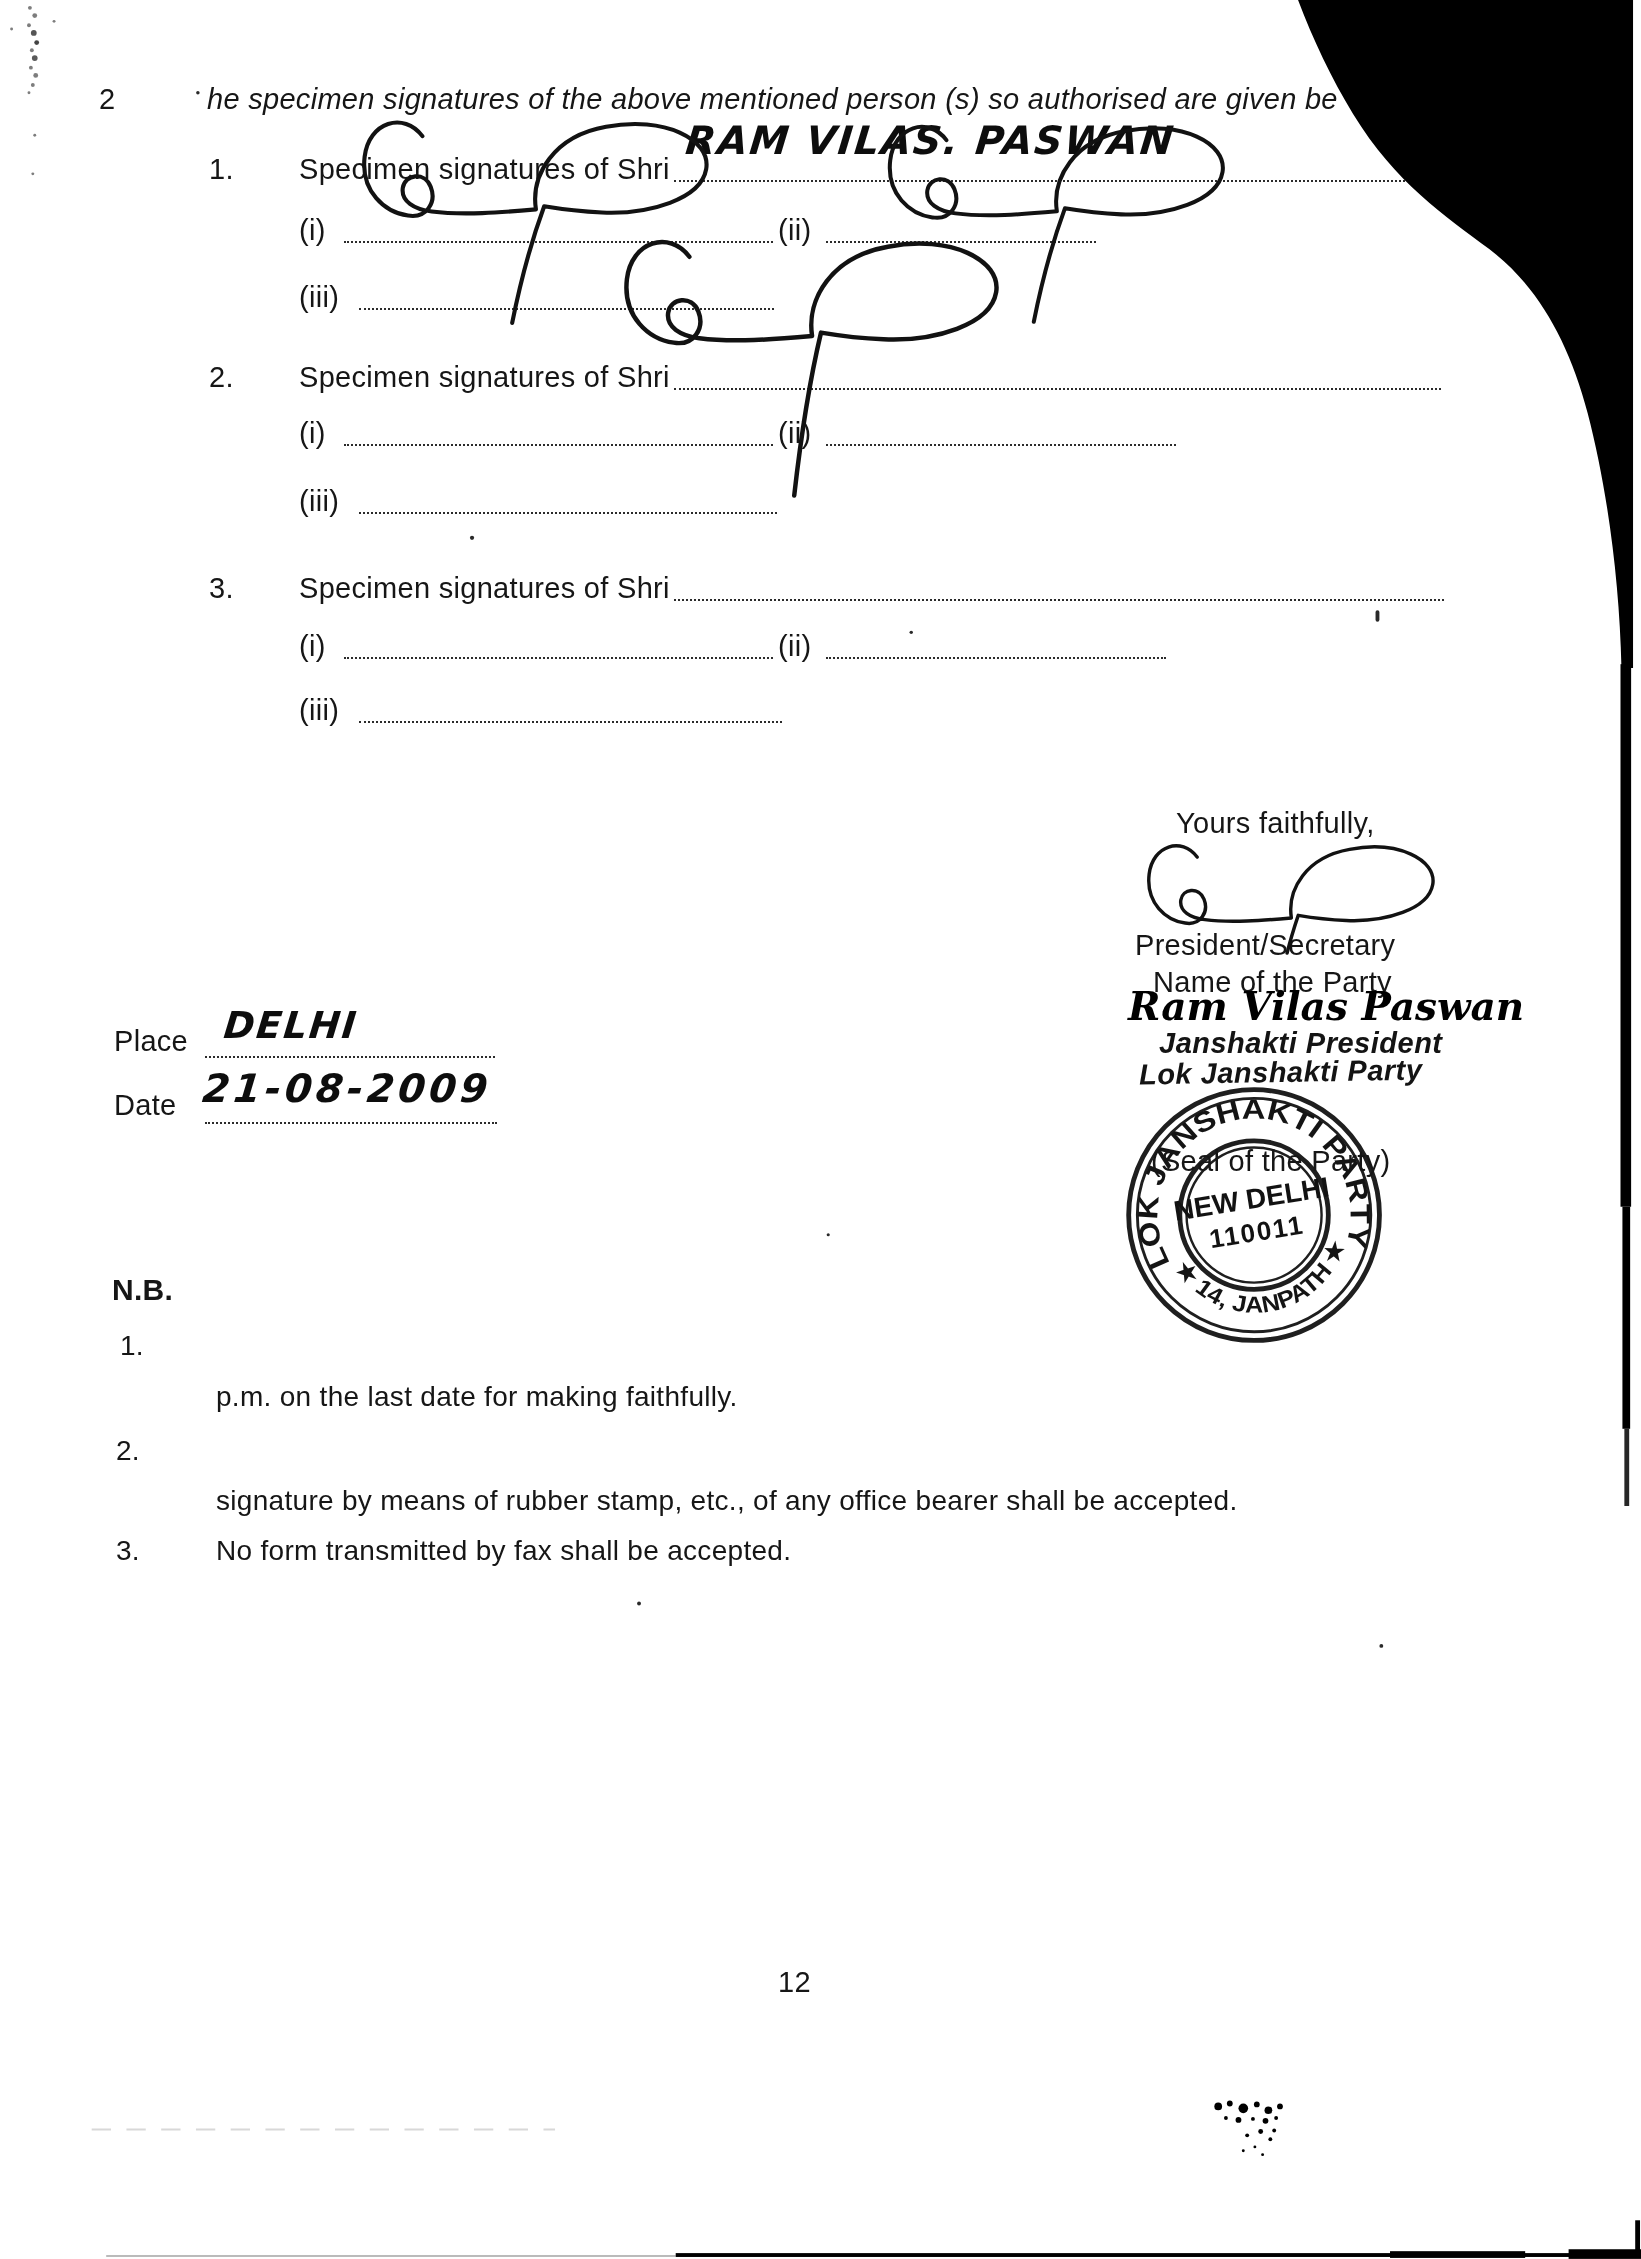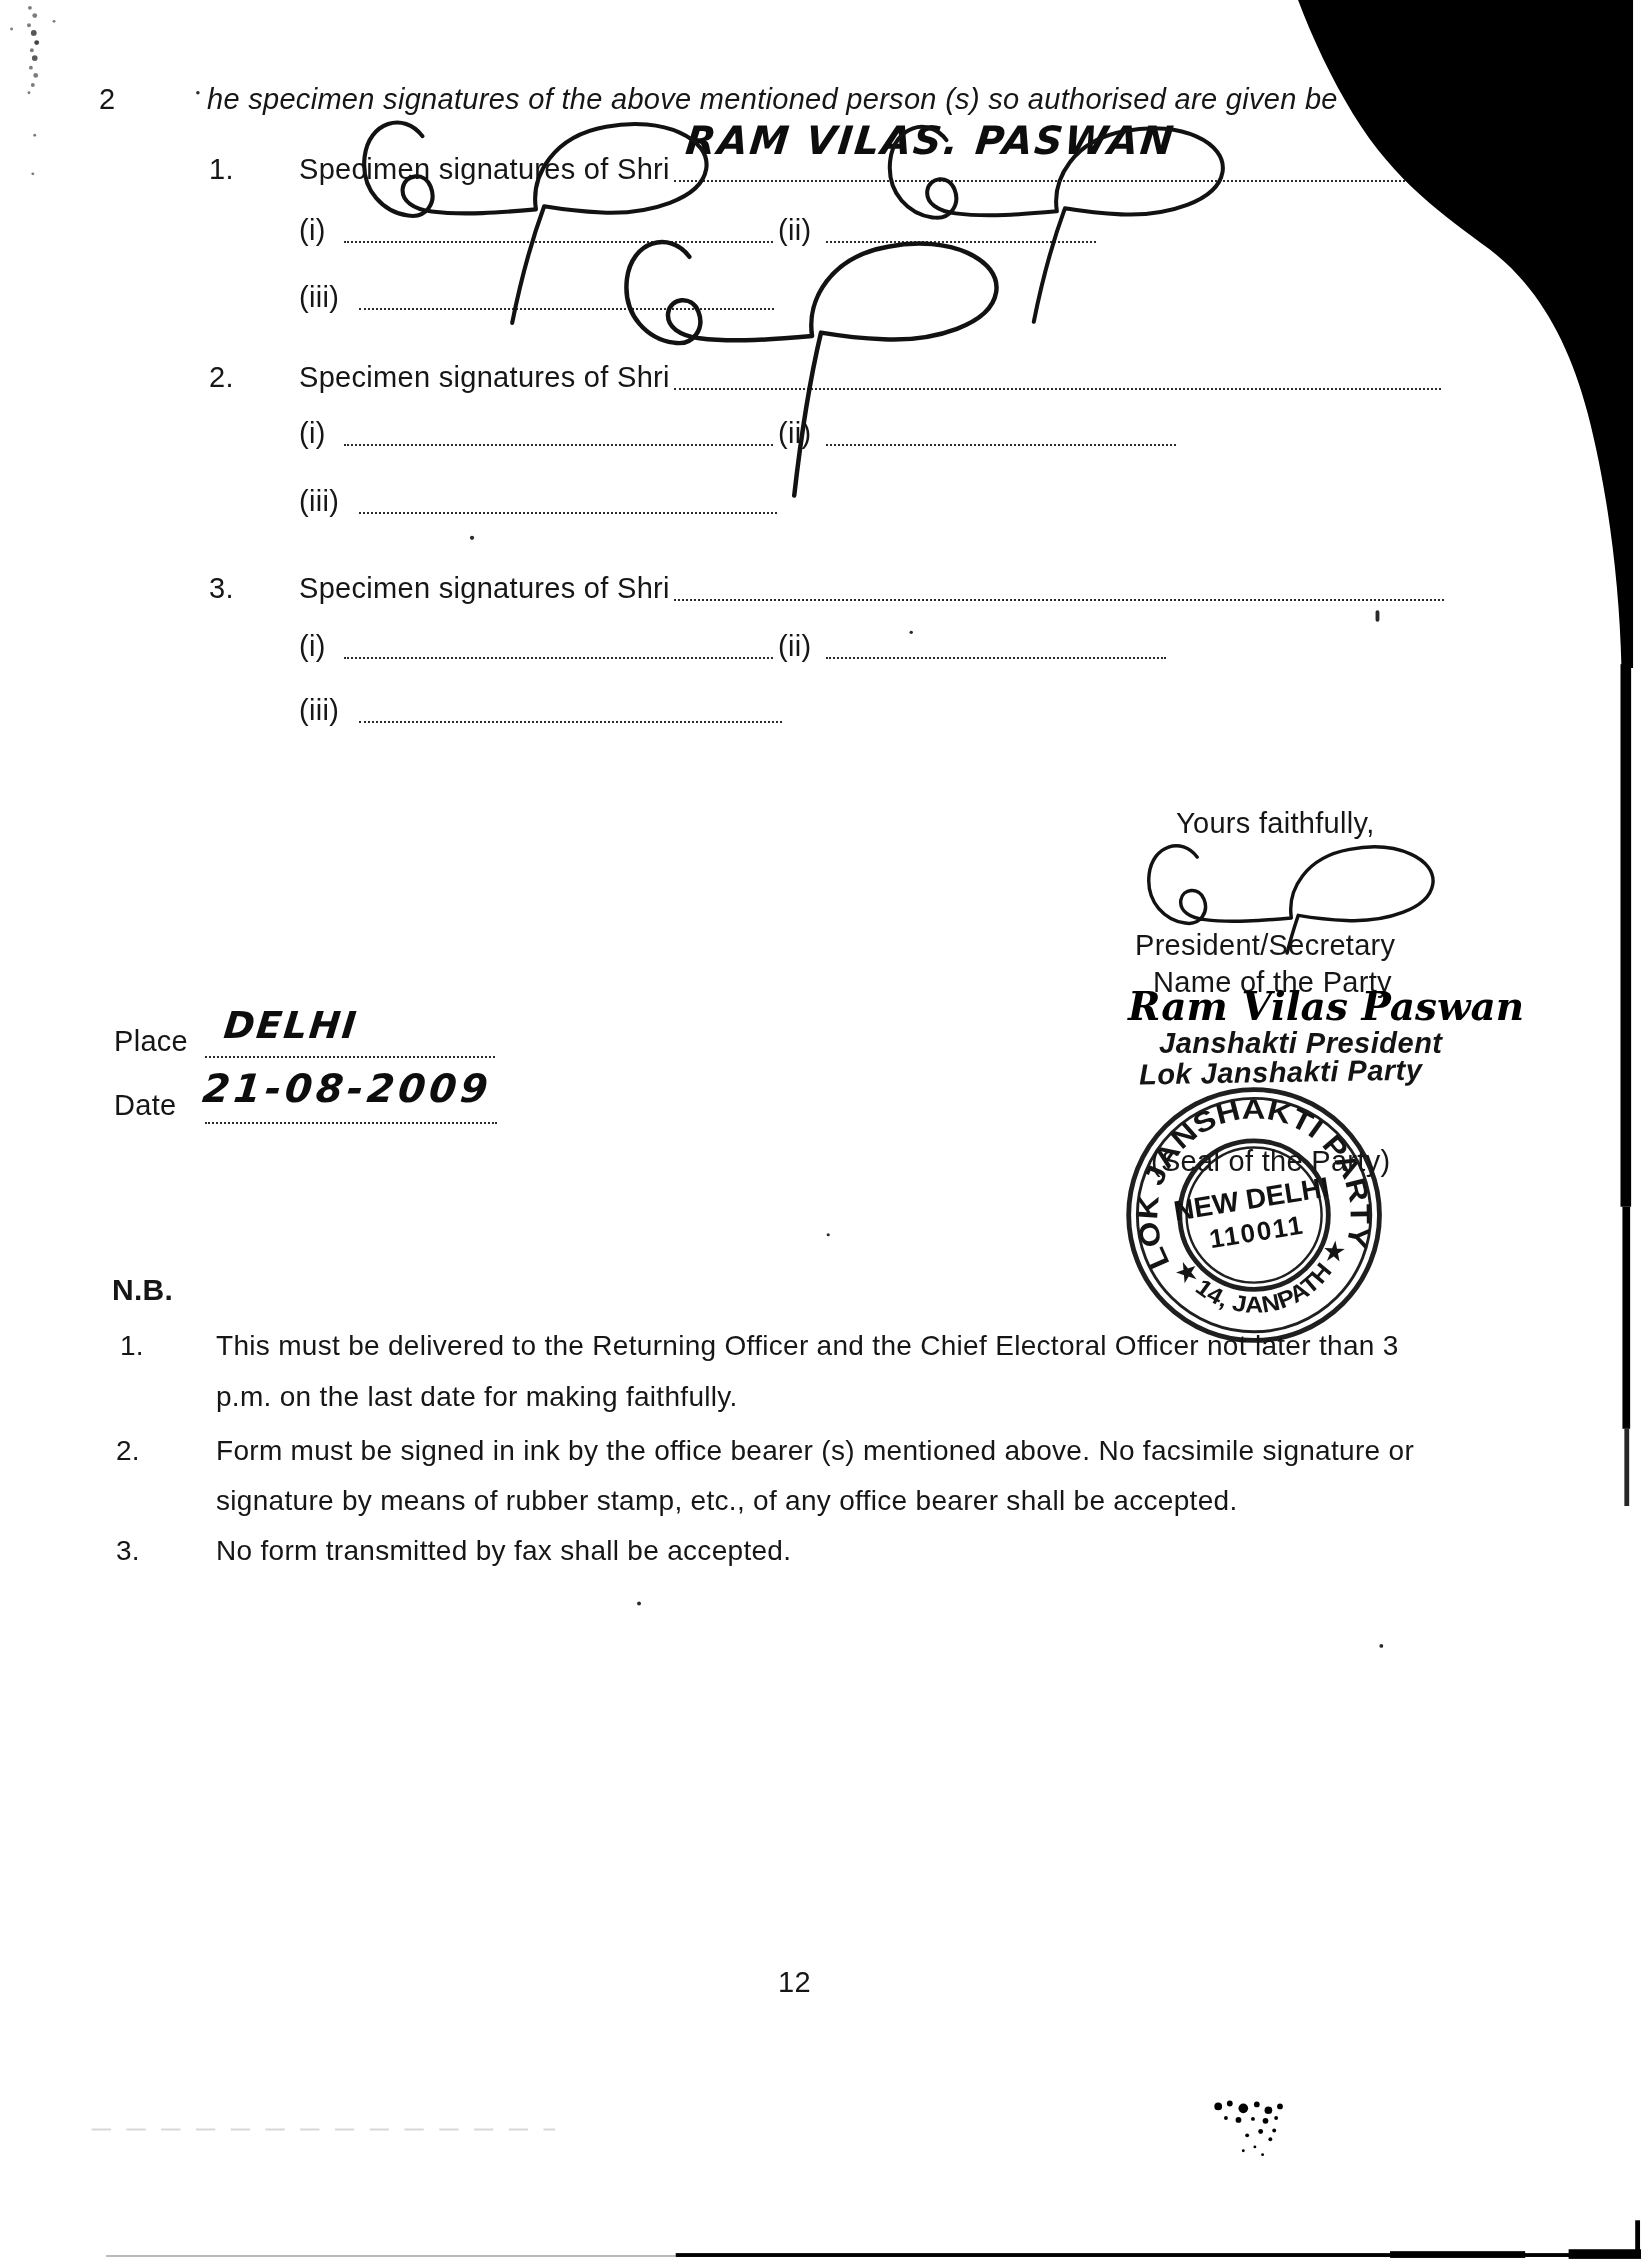--- a/index.html
+++ b/index.html
@@ -185,25 +185,23 @@
     <g transform="rotate(-9 139 141)" fill="#121212" font-family="Liberation Sans, sans-serif" font-weight="bold" text-anchor="middle">
       <text x="139" y="134" font-size="29">NEW DELHI</text>
       <text x="139" y="168" font-size="27" letter-spacing="2">110011</text>
     </g>
   </svg>
   <div class="t seal-caption" style="left:1151px;top:1145px;">(Seal of the Party)</div>
 
   <div class="t bold" style="left:112px;top:1273px;font-size:30px;">N.B.</div>
 
   <div class="t small zmid" style="left:120px;top:1330px;">1.</div>
-  <div class="t small zmid" style="left:216px;top:1330px;">This must be delivered to the Returning Officer and the Chief Electoral Officer not later than 3</div>
   <div class="t small zmid" style="left:216px;top:1381px;">p.m. on the last date for making faithfully.</div>
 
   <div class="t small zmid" style="left:116px;top:1435px;">2.</div>
-  <div class="t small zmid" style="left:216px;top:1435px;">Form must be signed in ink by the office bearer (s) mentioned above.  No facsimile signature or</div>
   <div class="t small zmid" style="left:216px;top:1485px;">signature by means of rubber stamp, etc., of any office bearer shall be accepted.</div>
 
   <div class="t small zmid" style="left:116px;top:1535px;">3.</div>
   <div class="t small zmid" style="left:216px;top:1535px;">No form transmitted by fax shall be accepted.</div>
 
   <div class="t zmid" style="left:778px;top:1966px;">12</div>
 
   <svg class="corner-svg" width="348" height="1506" viewBox="0 0 360 1560">
     <path fill="#000" d="M5,0 H352 V692 H340 C338,600 325,505 305,428 C285,352 252,295 203,258 C158,224 106,190 62,118 C40,82 20,40 5,0 Z"></path>
     <rect x="339" y="688" width="11" height="562" fill="#000"></rect>

